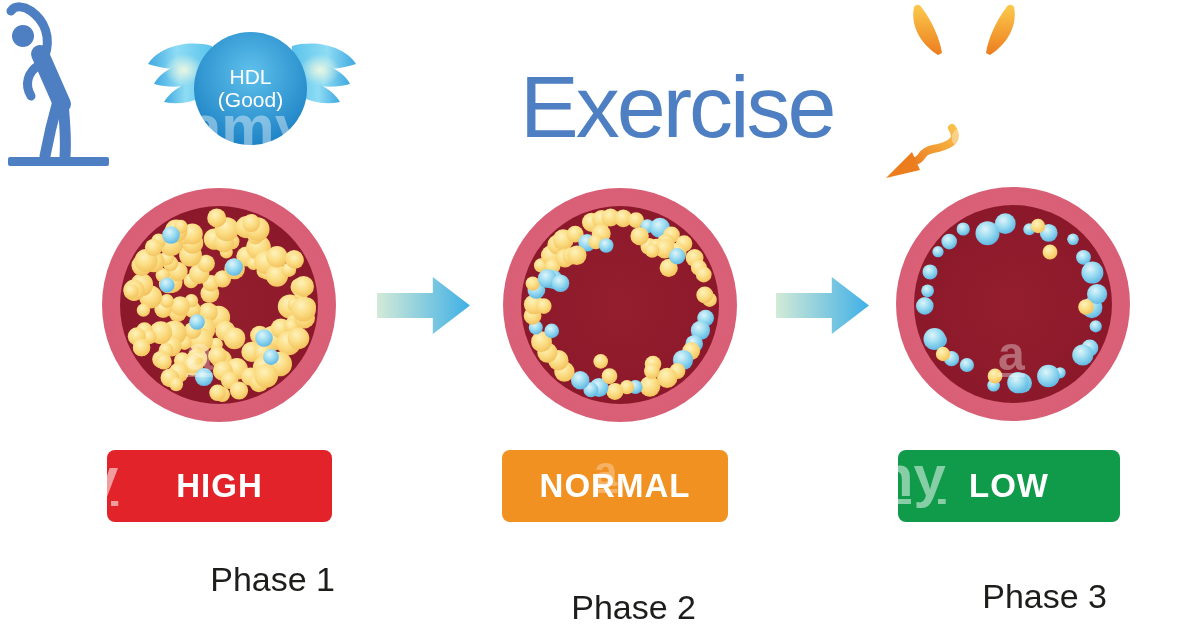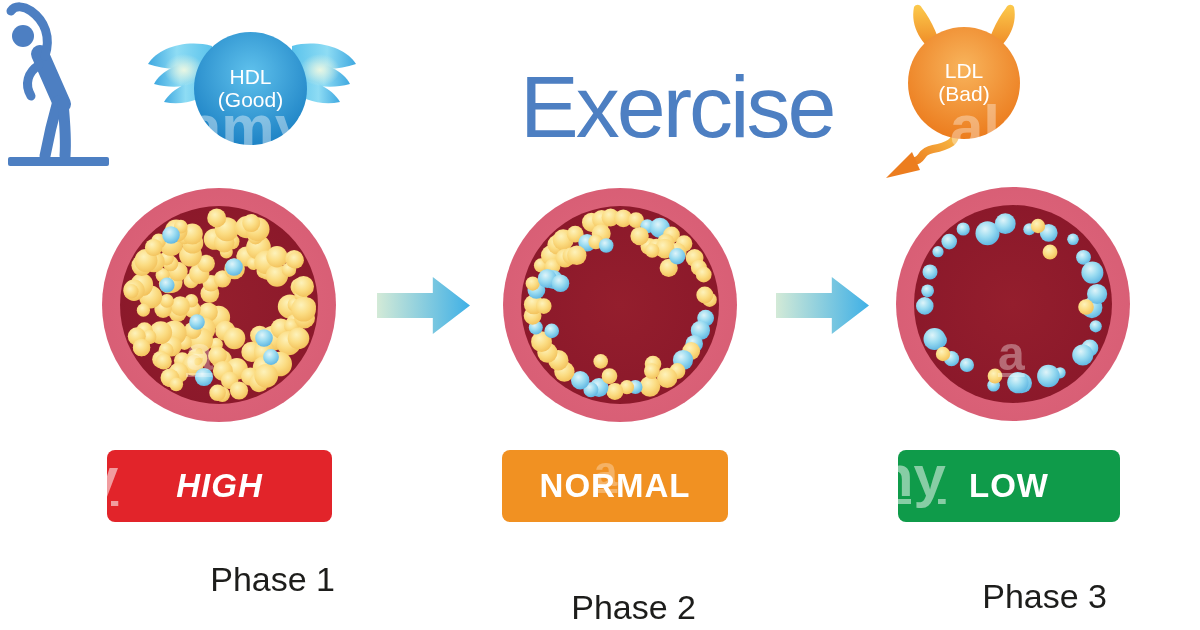--- a/index.html
+++ b/index.html
@@ -31,21 +31,21 @@
   
   .flow-arrow{position:absolute;width:93px;height:57px;
     clip-path:polygon(0% 28%,60% 28%,60% 0%,100% 50%,60% 100%,60% 72%,0% 72%);}
   .flow-arrow-1{left:377px;top:277px;}
   .flow-arrow-2{left:776px;top:277px;}
 
   
   .badge{position:absolute;height:72px;border-radius:8px;display:flex;align-items:center;
          justify-content:center;color:#fff;font-weight:bold;font-size:33px;
          letter-spacing:1px;z-index:1;}
-  .badge-1{left:107px;top:450px;width:225px;font-style:italic;}
+  .badge-1{left:107px;top:450px;width:225px;}
   .badge-2{left:502px;top:450px;width:226px;}
   .badge-3{left:898px;top:450px;width:222px;}
 
   
   .caption{position:absolute;width:200px;top:560px;text-align:right;font-size:34px;z-index:1;}
   .caption-1{left:135px;}
   .caption-2{left:496px;margin-top:28px;}
   .caption-3{left:907px;margin-top:17px;}
 
   
@@ -116,24 +116,20 @@
   <svg class="abs tail-svg" viewBox="0 0 85 62">
     <defs>
       <linearGradient id="tgrad" x1="1" y1="0" x2="0" y2="1">
         <stop offset="0" stop-color="#f9c14a"></stop>
           <stop offset="1" stop-color="#ec7d1f"></stop>
       </linearGradient>
     </defs>
     <path d="M70,6 C80,20 62,25 51,27 C36,30 43,39 28,40" stroke="url(#tgrad)" stroke-width="8" fill="none" stroke-linecap="round"></path>
     <polygon points="30,30 4,56 38,48" fill="#ec7d1f"></polygon>
   </svg>
-  <div class="chol-ball ldl-ball" style="background: radial-gradient(circle at 50% 36%, rgb(248, 180, 92) 0%, rgb(236, 125, 31) 78%);">
-    <div>LDL</div>
-    <div>(Bad)</div>
-  </div>
 
   <div class="vessel vessel-1"><svg viewBox="-118 -118 236 236" width="236" height="236">
         <defs>
           <radialGradient id="pg0" cx="50%" cy="50%" r="75%">
             <stop offset="0" stop-color="#e2697f"></stop>
             <stop offset="0.845" stop-color="#d65c73"></stop>
             <stop offset="0.93" stop-color="#e2697f"></stop>
             <stop offset="1" stop-color="#f08a9b"></stop>
           </radialGradient>
           <radialGradient id="bg0" cx="50%" cy="50%" r="75%">

